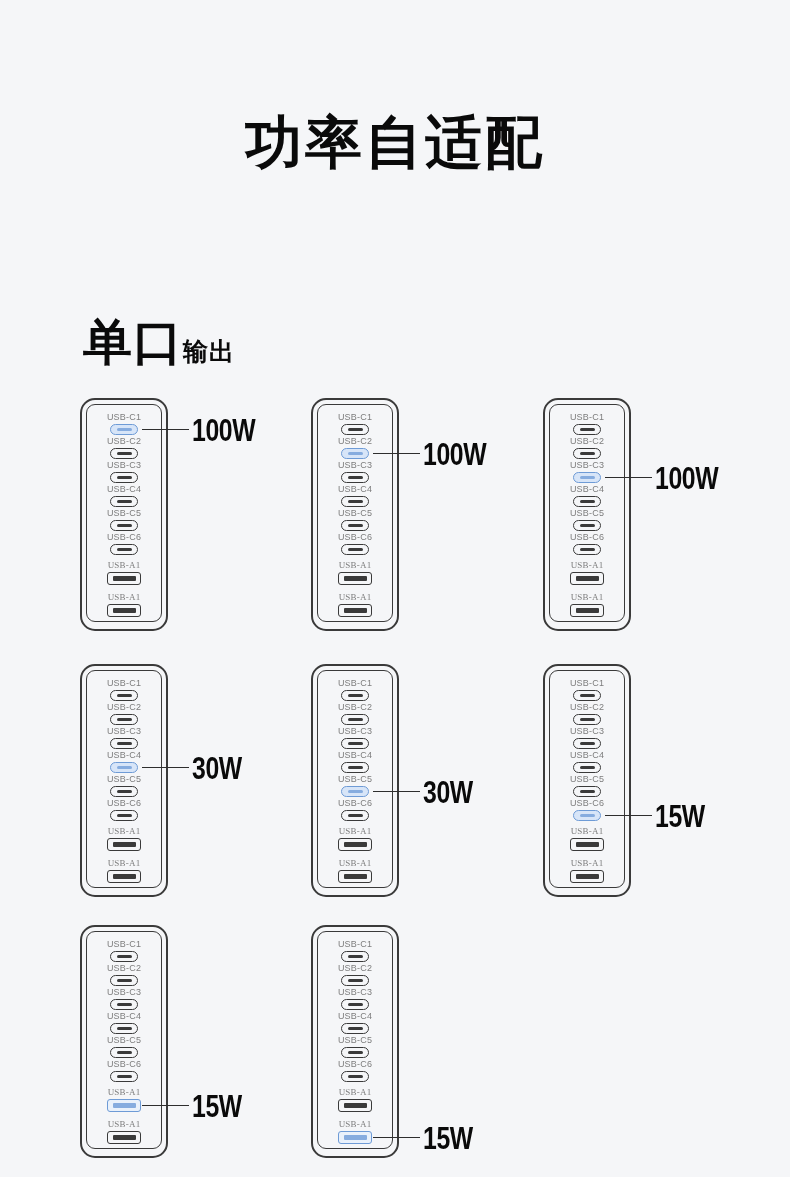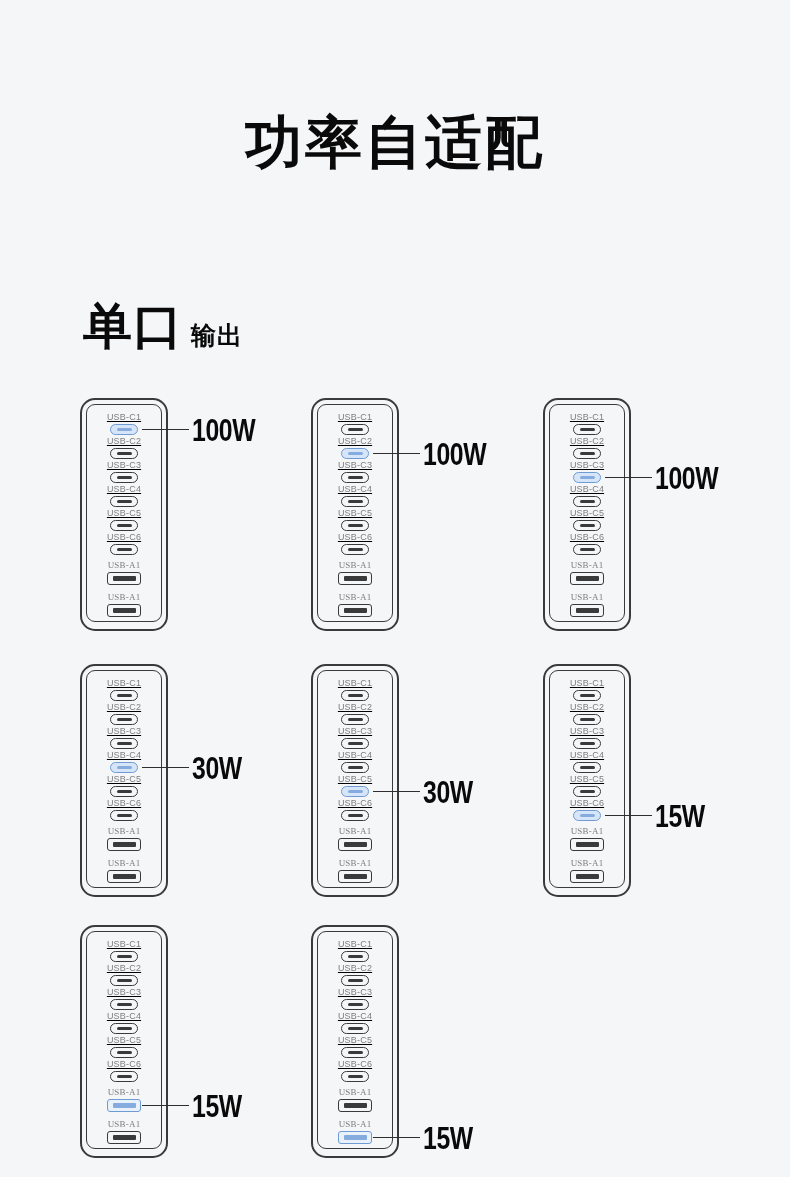--- a/index.html
+++ b/index.html
@@ -7,41 +7,40 @@
     position:relative; width:790px; height:1177px; overflow:hidden;
     background: var(--bg, #f5f6f8);
     font-family:"Liberation Sans", sans-serif;
   }
   .title {
     position:absolute; top:108px; left:0; width:790px; text-align:center;
     font-weight:900; font-size:57px; line-height:68px; letter-spacing:3px;
     color: var(--ink, #000);
   }
   .section-heading {
-    position:absolute; left:83px; top:302px; display:flex; align-items:flex-end;
+    position:absolute; left:83px; top:318px; display:flex; align-items:flex-end;
     color: var(--ink, #000);
-    gap: 8px;
   }
   .section-heading .main { font-size:49px; font-weight:900; line-height:1; letter-spacing:1px; }
   .section-heading .sub  { font-size:25px; font-weight:700; line-height:1; padding-bottom:3px; letter-spacing:1px; }
 
   .charger-grid { position:absolute; inset:0; }
 
   .charger-wrap { position:absolute; width:88px; height:233px; }
   .charger-body {
     position:absolute; left:0; top:0; width:88px; height:233px; box-sizing:border-box;
     border:2px solid var(--outline, #3a3a3a); border-radius:15px;
   }
   .charger-inner {
     position:absolute; left:4px; right:4px; top:4px; bottom:7px; box-sizing:border-box;
     border:1px solid var(--outline, #3a3a3a); border-radius:9px;
     display:flex; flex-direction:column; align-items:center; padding-top:8px;
   }
   .port-group { display:flex; flex-direction:column; align-items:center; }
-  .c-group { margin-bottom:2px;text-decoration:underline; }
+  .c-group { margin-bottom:2px; }
   .a-group { margin-top:4px;font-family:Liberation Serif, serif; }
   .a-group + .a-group { margin-top:8px; }
   .port-label {
     font-size:9px; line-height:9px; margin-bottom:2px; letter-spacing:0.2px;
     color: var(--port-label, #7d7d7d); white-space:nowrap;
   }
   .port-c {
     width:28px; height:11px; box-sizing:border-box;
     border:1.5px solid var(--outline, #3a3a3a); border-radius:6px;
     display:flex; align-items:center; justify-content:center;

